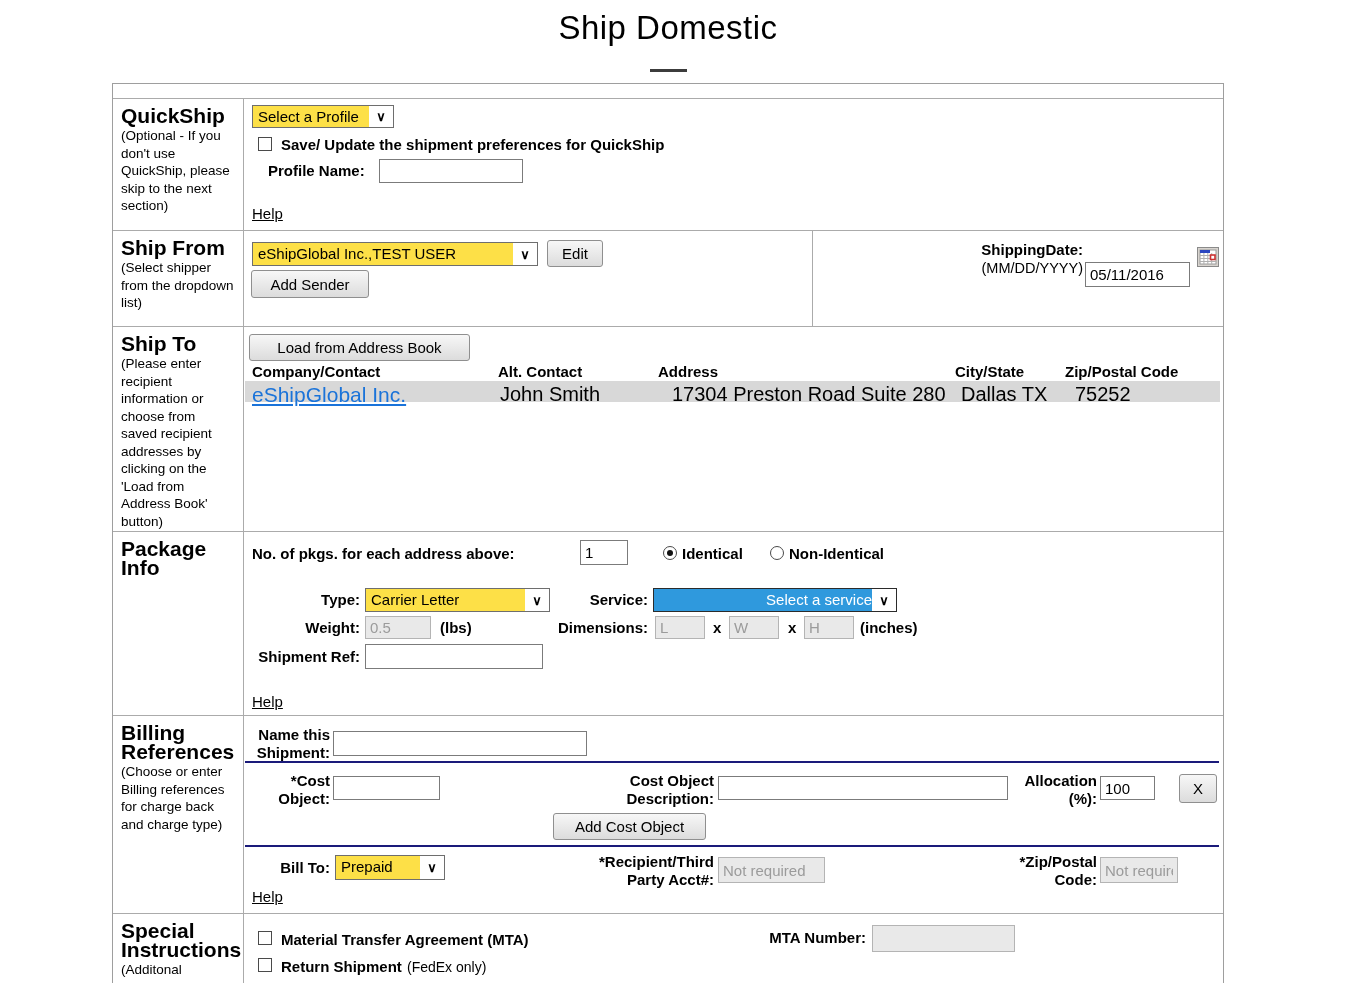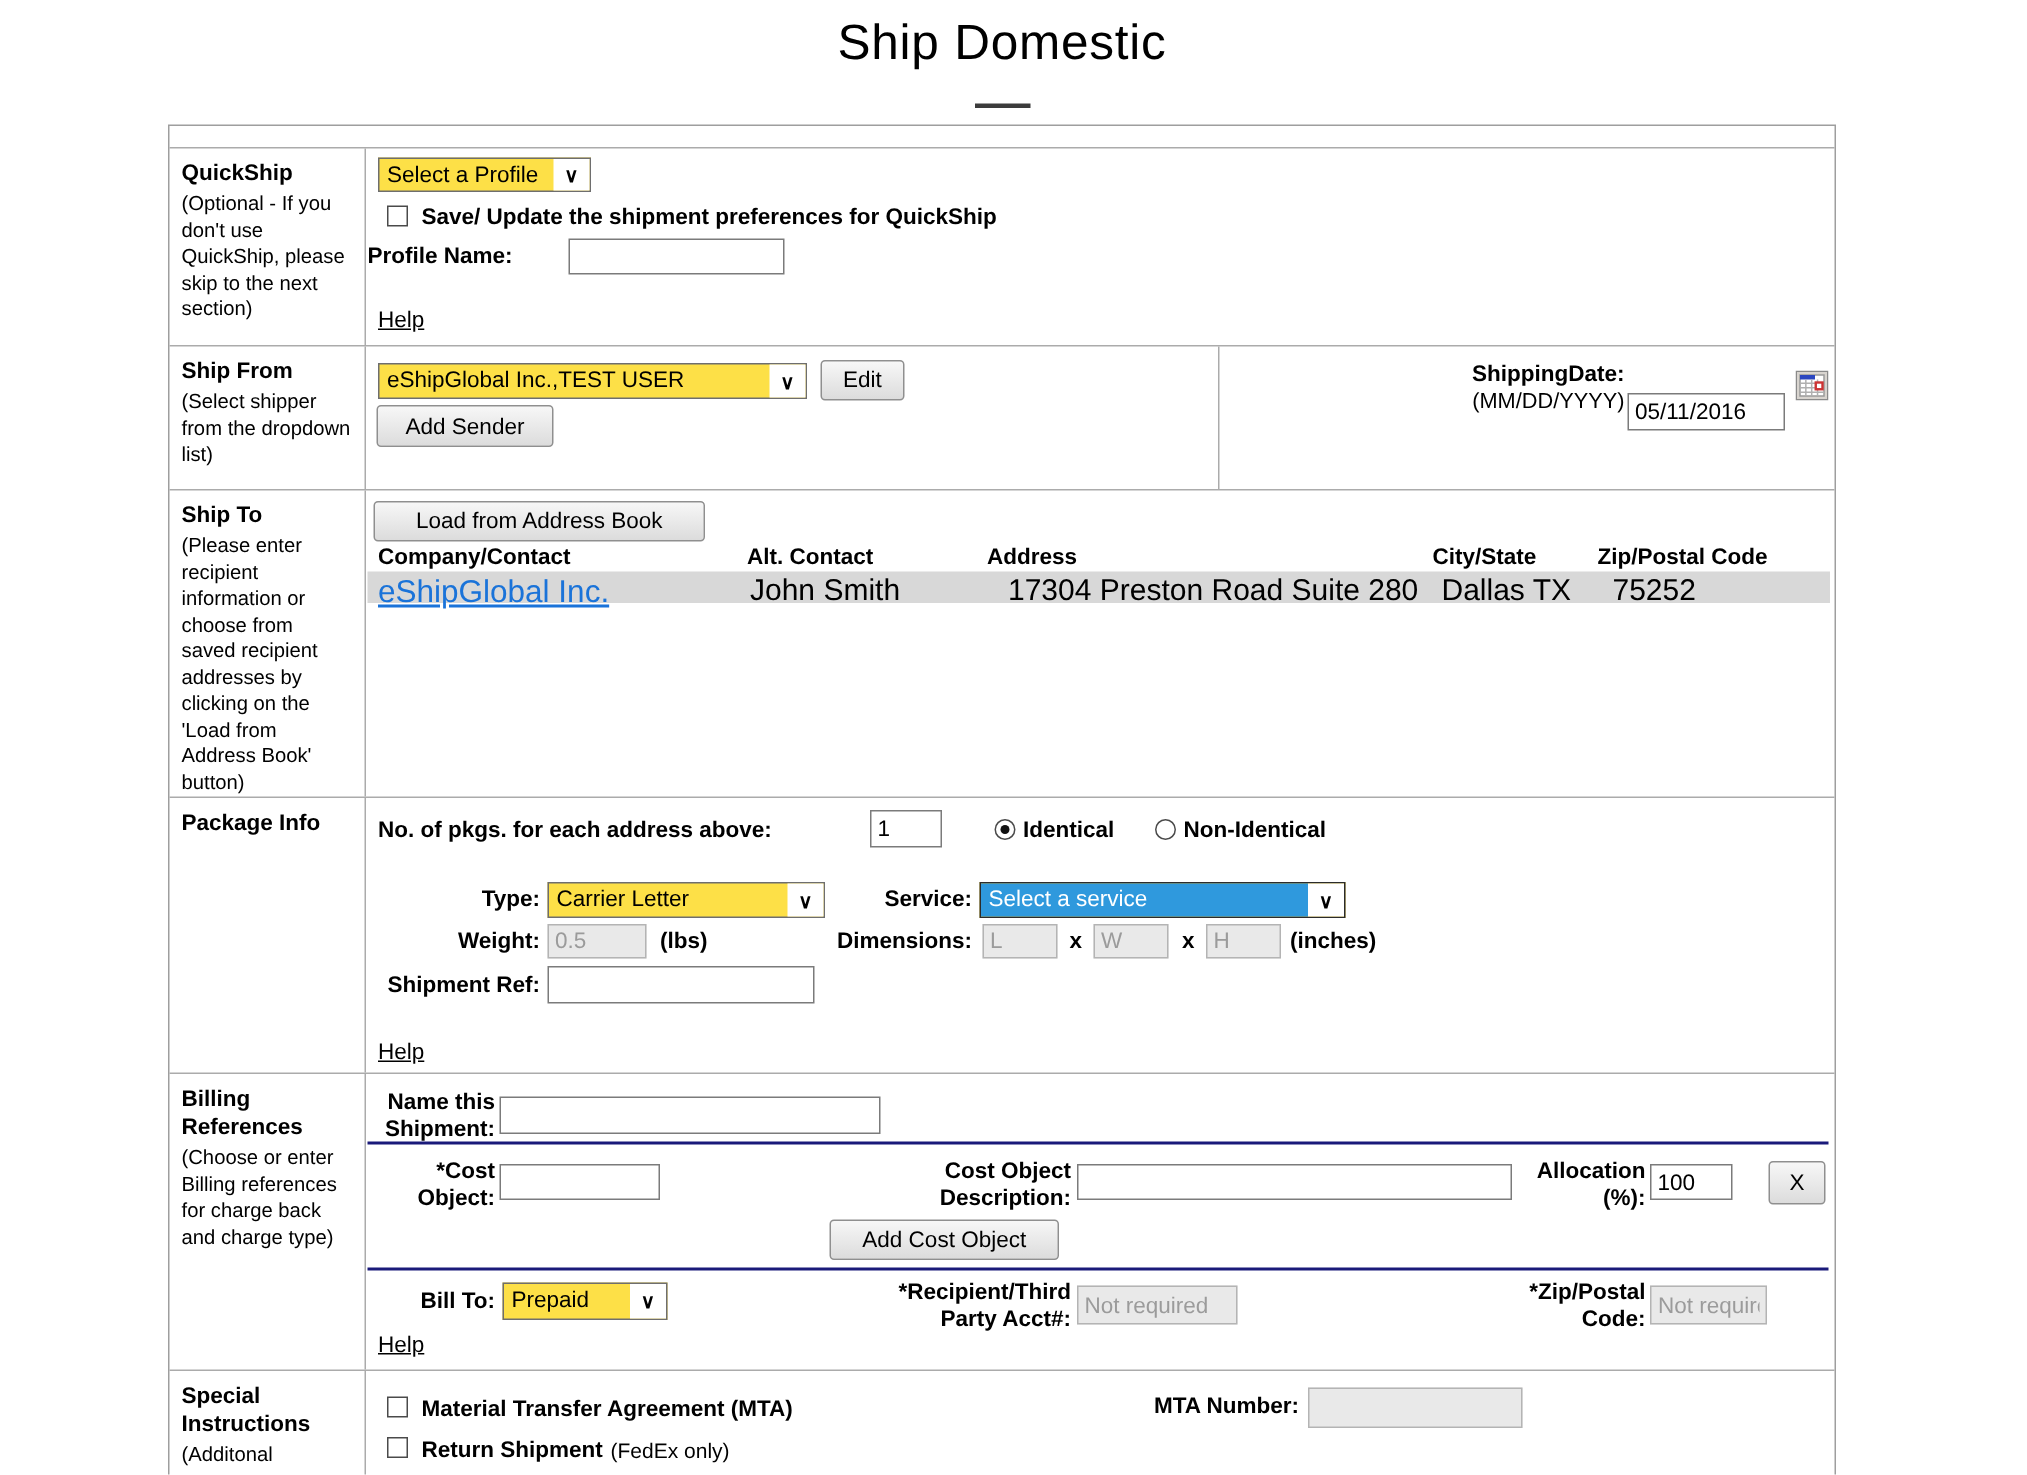--- a/index.html
+++ b/index.html
@@ -23,21 +23,21 @@
     background: #fff;
   }
   .row { position: relative; display: flex; border-top: 1px solid #ababab; box-sizing: border-box; }
   .row.first { border-top: none; }
   .label-cell {
     width: 131px; min-width: 131px;
     border-right: 1px solid #ababab;
     padding: 7px 8px 0 8px;
     box-sizing: border-box;
   }
-  .sec-title { font-weight: bold; font-size: 15px; line-height: 19px; margin-bottom: 2px; }
+  .sec-title { font-weight: bold; font-size: 21px; line-height: 19px; margin-bottom: 2px; }
   .sec-note { font-size: 13.5px; line-height: 17.5px; }
   .content-cell { position: relative; flex: 1; }
   .lbl { position: absolute; font-weight: bold; font-size: 15px; white-space: nowrap; }
   .lbl-wrap { position: absolute; font-weight: bold; font-size: 15px; text-align: right; line-height: 18px; }
   .txt { position: absolute; font-size: 20px; white-space: nowrap; }
 
   .ti {
     position: absolute;
     border: 1px solid #7b7b7b;
     background: #fff;
@@ -65,21 +65,21 @@
     position: absolute;
     display: flex;
     align-items: stretch;
     border: 1px solid #6e6e6e;
     background: #fde047;
     box-sizing: border-box;
   }
   .select .sel-text { flex: 1; font-size: 15px; line-height: 21px; padding-left: 5px; white-space: nowrap; overflow: hidden; }
   .select .sel-arrow { width: 24px; display: flex; align-items: center; justify-content: center; font-size: 13px; font-weight: bold; color: #000; background: #fff; }
   .select.focus { border-color: #2b2b2b; }
-  .select.focus .sel-text { background: var(--service-bg); color: #fff; }
+  .select.focus .sel-text { background: var(--service-bg); color: #fff; text-align: right; }
 
   .cb { position: absolute; width: 14px; height: 14px; border: 1px solid #4a4a4a; background: #fff; box-sizing: border-box; }
   .radio { position: absolute; width: 14px; height: 14px; border: 1px solid #4a4a4a; border-radius: 50%; background: #fff; box-sizing: border-box; }
   .radio.on::after { content: ""; position: absolute; left: 3px; top: 3px; width: 6px; height: 6px; border-radius: 50%; background: #111; }
 
   .hrule { position: absolute; height: 2px; background: var(--separator); }
   .vline { position: absolute; width: 1px; background: #ababab; top: 0; bottom: 0; }
   .band { position: absolute; background: var(--row-band); }
 
   .link { color: var(--link); text-decoration: underline; font-size: 21px; cursor: pointer; }
@@ -103,21 +103,21 @@
       <div class="sec-title">QuickShip</div>
       <div class="sec-note">(Optional - If you don't use QuickShip, please skip to the next section)</div>
     </div>
     <div class="content-cell">
       <div class="select" style="left:8px;top:6px;width:142px;height:23px">
         <span class="sel-text">Select a Profile</span>
         <span class="sel-arrow">∨</span>
       </div>
       <span class="cb" style="left:14px;top:38px"></span>
       <span class="lbl" style="left:37px;top:37px">Save/ Update the shipment preferences for QuickShip</span>
-      <span class="lbl" style="left:1px;top:63px">Profile Name:</span>
+      <span class="lbl" style="left:24px;top:63px">Profile Name:</span>
       <input class="ti" style="left: 135px; top: 60px; width: 144px; height: 24px;" value="">
       <span class="help" style="left:8px;top:106px">Help</span>
     </div>
   </div>
 
   <div class="row" style="height:96px">
     <div class="label-cell">
       <div class="sec-title">Ship From</div>
       <div class="sec-note">(Select shipper from the dropdown list)</div>
     </div>

